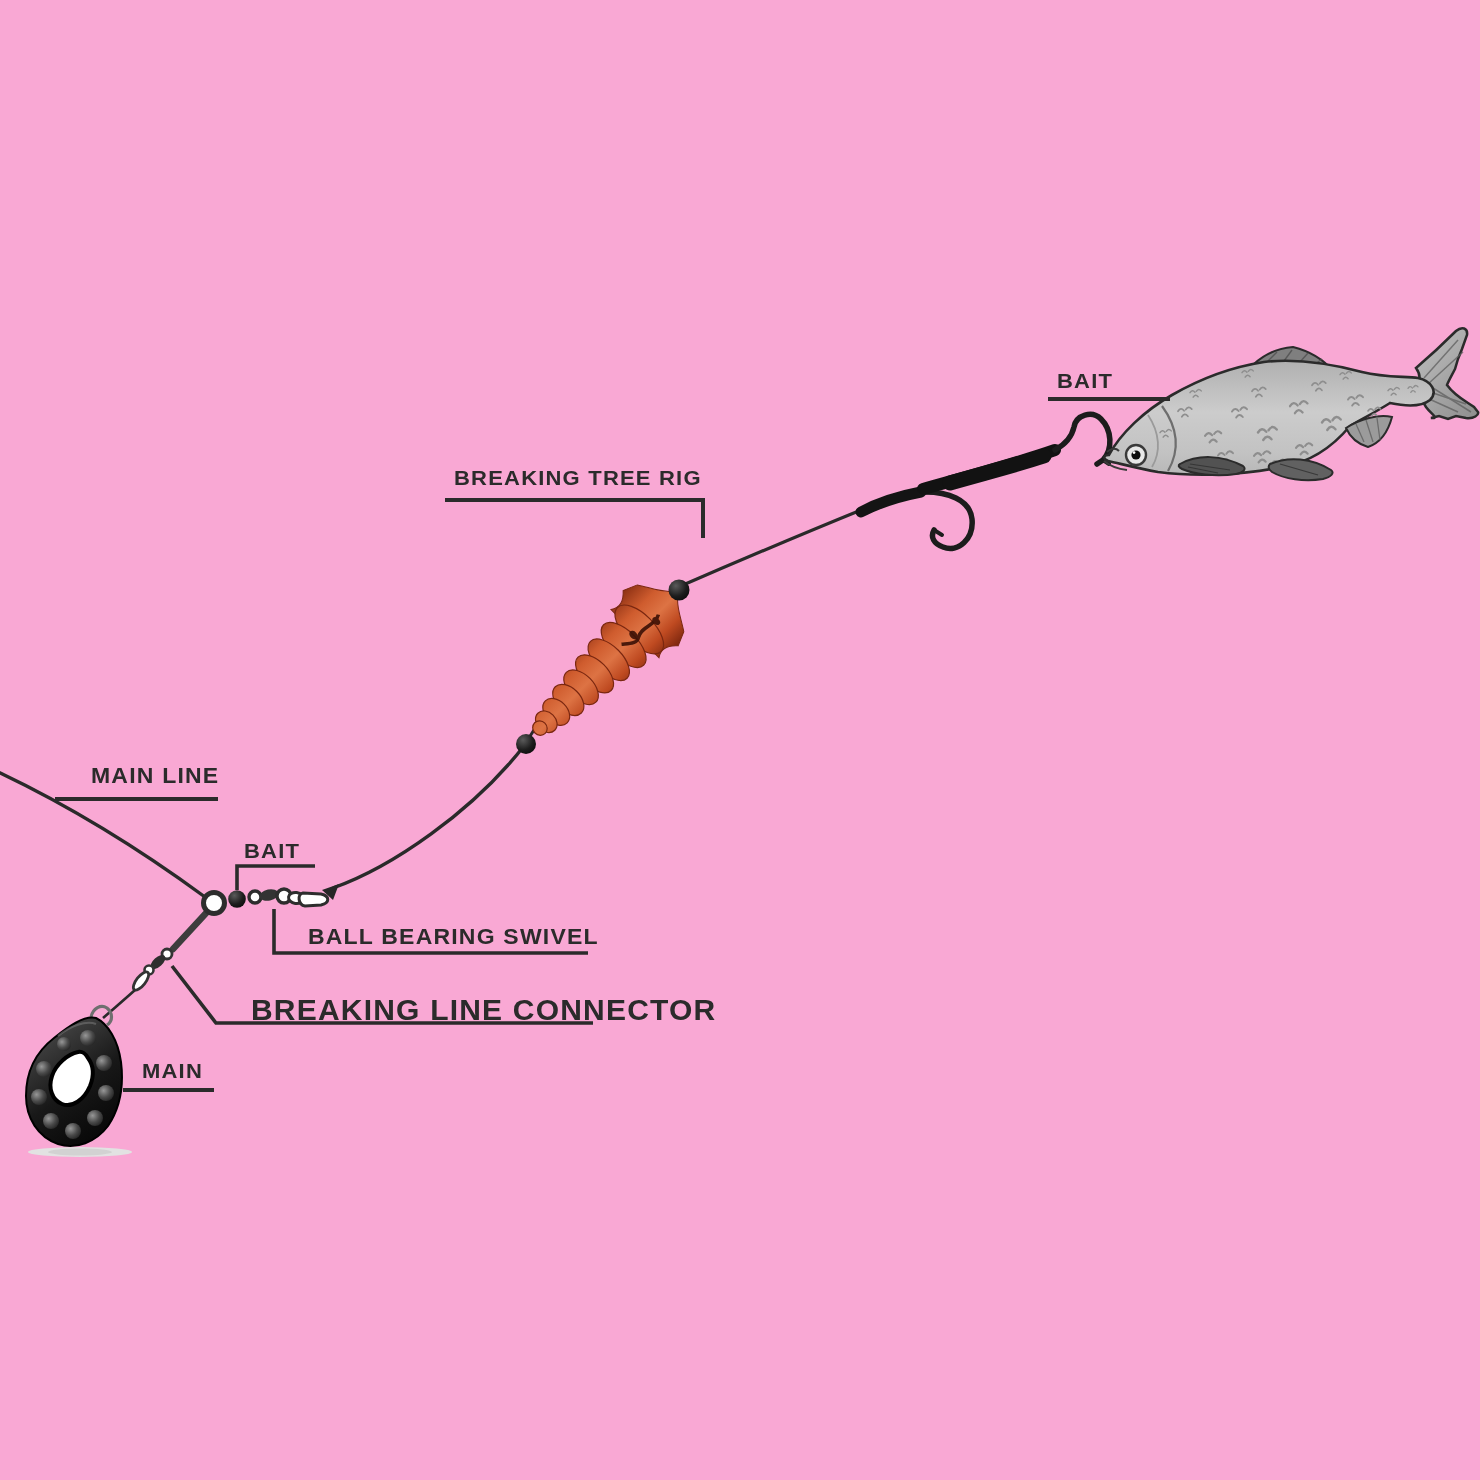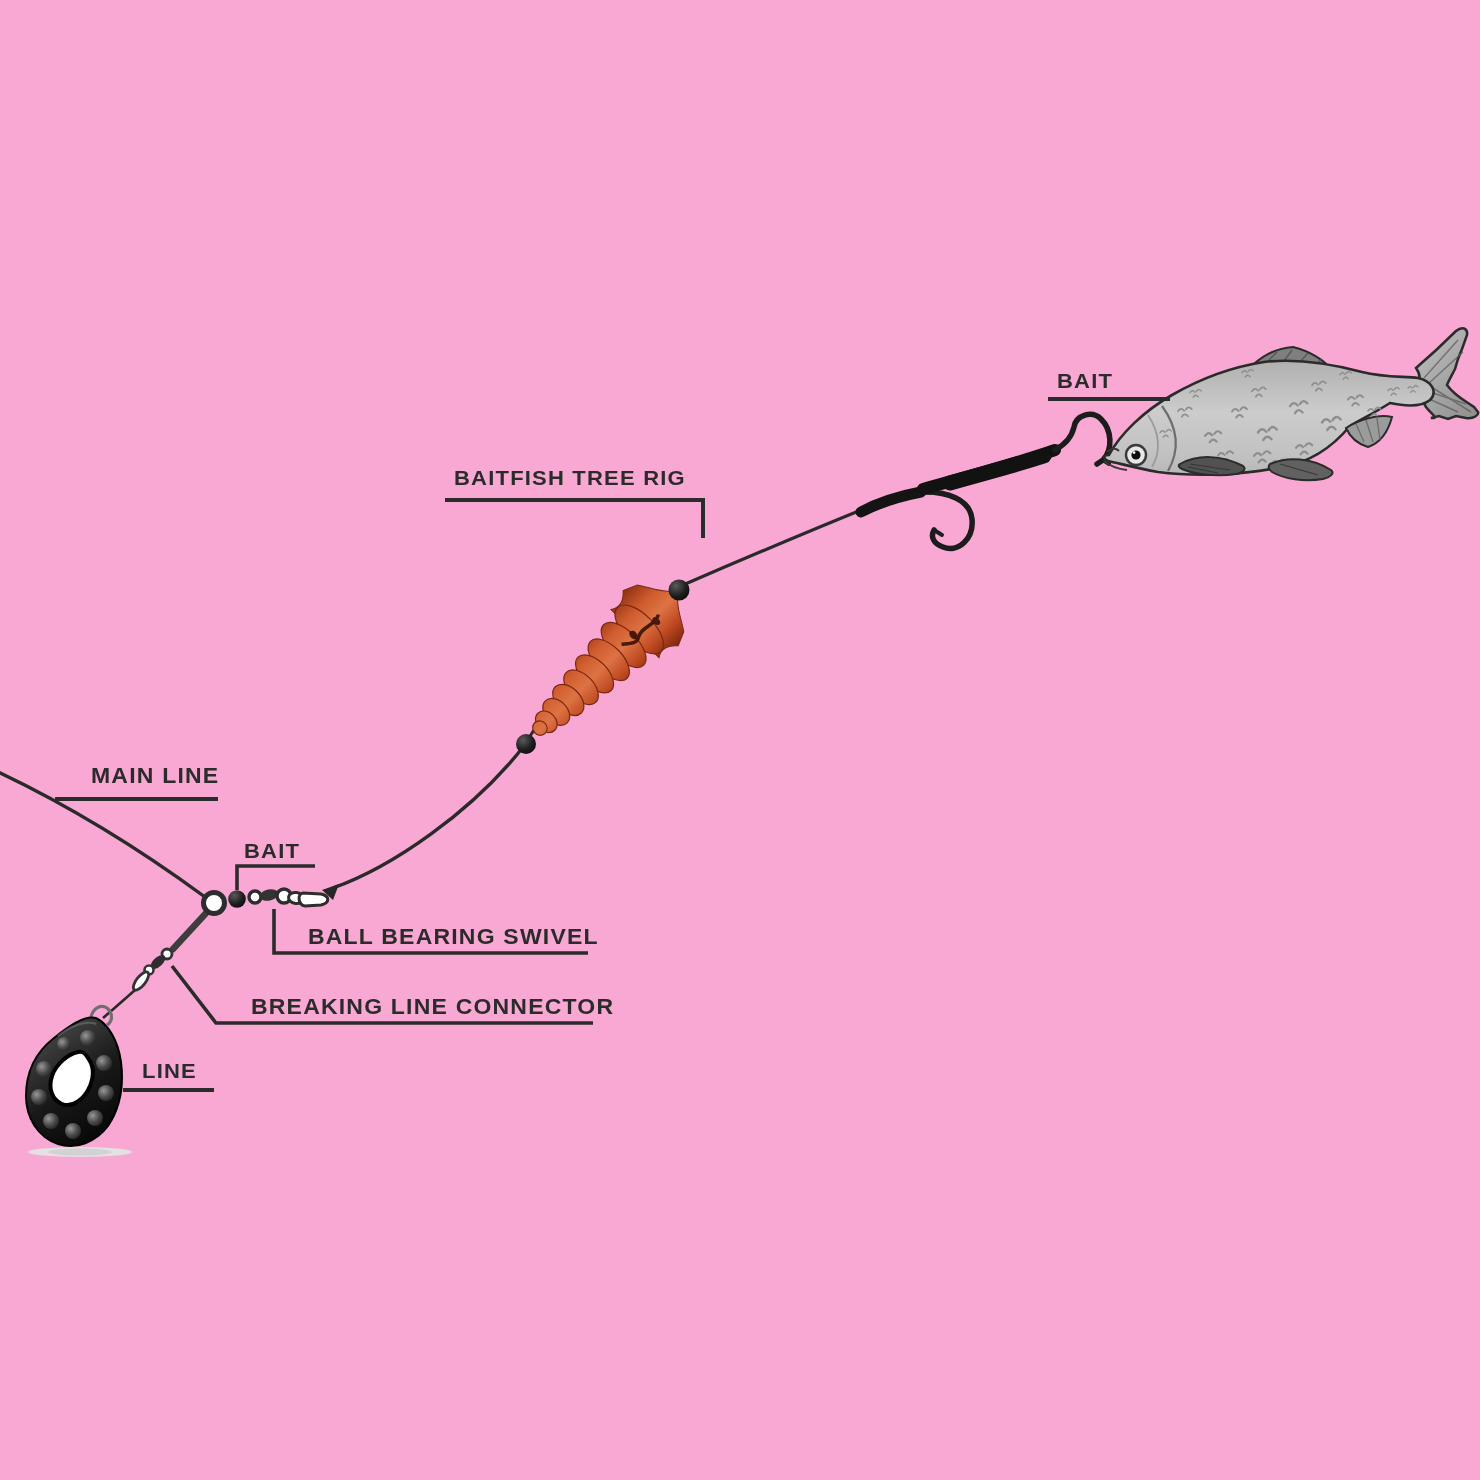--- a/index.html
+++ b/index.html
@@ -19,21 +19,21 @@
     white-space:nowrap;
     line-height:1.05;
     transform:scaleY(.96);
     transform-origin:left top;
   }
   .lbl-bait{left:1057px;top:370px;font-size:22px;}
   .lbl-btr{left:454px;top:467px;font-size:22px;}
   .lbl-main{left:91px;top:764px;font-size:23px;}
   .lbl-bead{left:244px;top:840px;font-size:22px;}
   .lbl-bbs{left:308px;top:925px;font-size:23px;}
-  .lbl-blc{left:251px;top:995px;font-size:23px;}
+  .lbl-blc{left:251px;top:995px;font-size:30px;}
   .lbl-lead{left:142px;top:1060px;font-size:22px;}
 </style>
 </head>
 <body>
 
 <div class="stage">
 
 <svg width="1480" height="1480" viewBox="0 0 1480 1480">
   <defs>
     <linearGradient id="gRig" gradientUnits="userSpaceOnUse" x1="-40" y1="0" x2="40" y2="0">
@@ -232,20 +232,20 @@
     <path d="M445,500 H703 V538"></path>
     <path d="M55,799 H218"></path>
     <path d="M315,866 H237 V890" stroke-width="3.6"></path>
     <path d="M274,909 V953 H588" stroke-width="3.6"></path>
     <path d="M172,966 L216,1023 H593" stroke-width="3.6"></path>
     <path d="M123,1090 H214"></path>
   </g>
 </svg>
 
 <div class="lbl lbl-bait">BAIT</div>
-<div class="lbl lbl-btr">BAITFISH TREE RIG</div>
+<div class="lbl lbl-btr">BREAKING TREE RIG</div>
 <div class="lbl lbl-main">MAIN LINE</div>
 <div class="lbl lbl-bead">BAIT</div>
 <div class="lbl lbl-bbs">BALL BEARING SWIVEL</div>
 <div class="lbl lbl-blc">BREAKING LINE CONNECTOR</div>
-<div class="lbl lbl-lead">LINE</div>
+<div class="lbl lbl-lead">MAIN</div>
 
 </div>
 
 </body></html>

